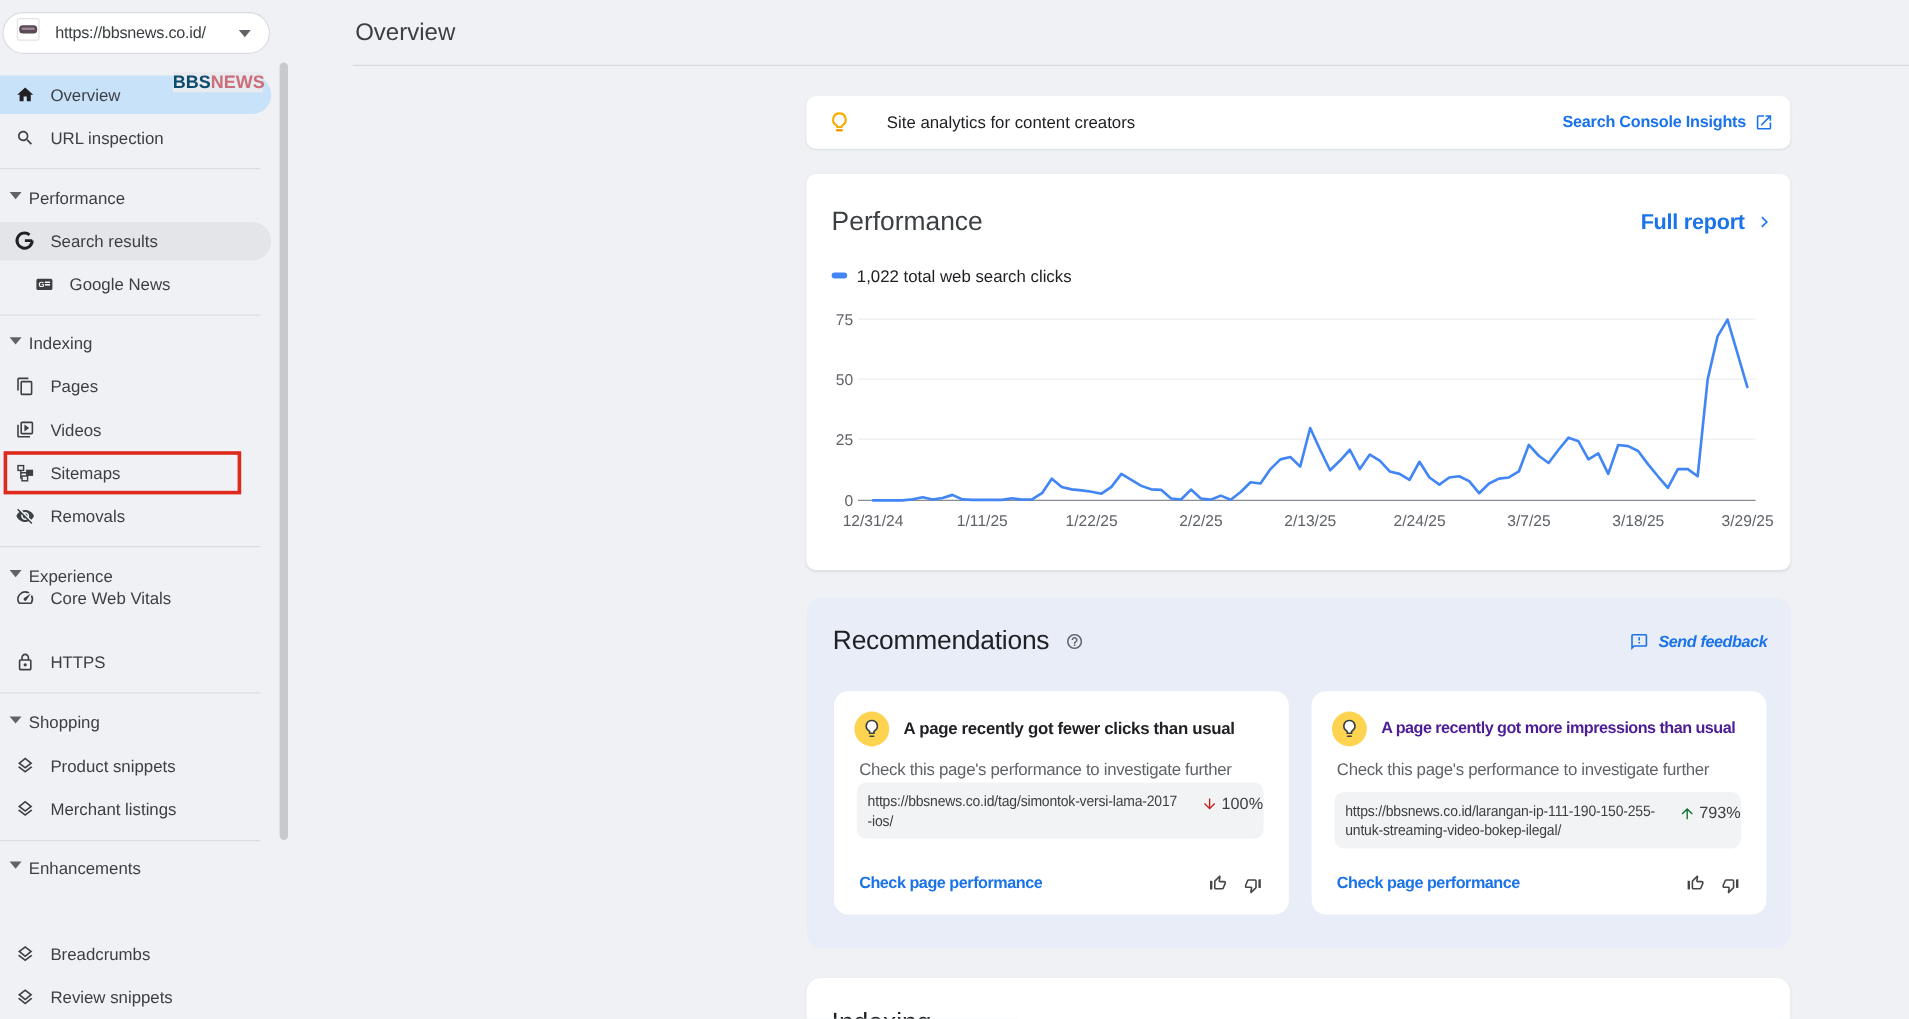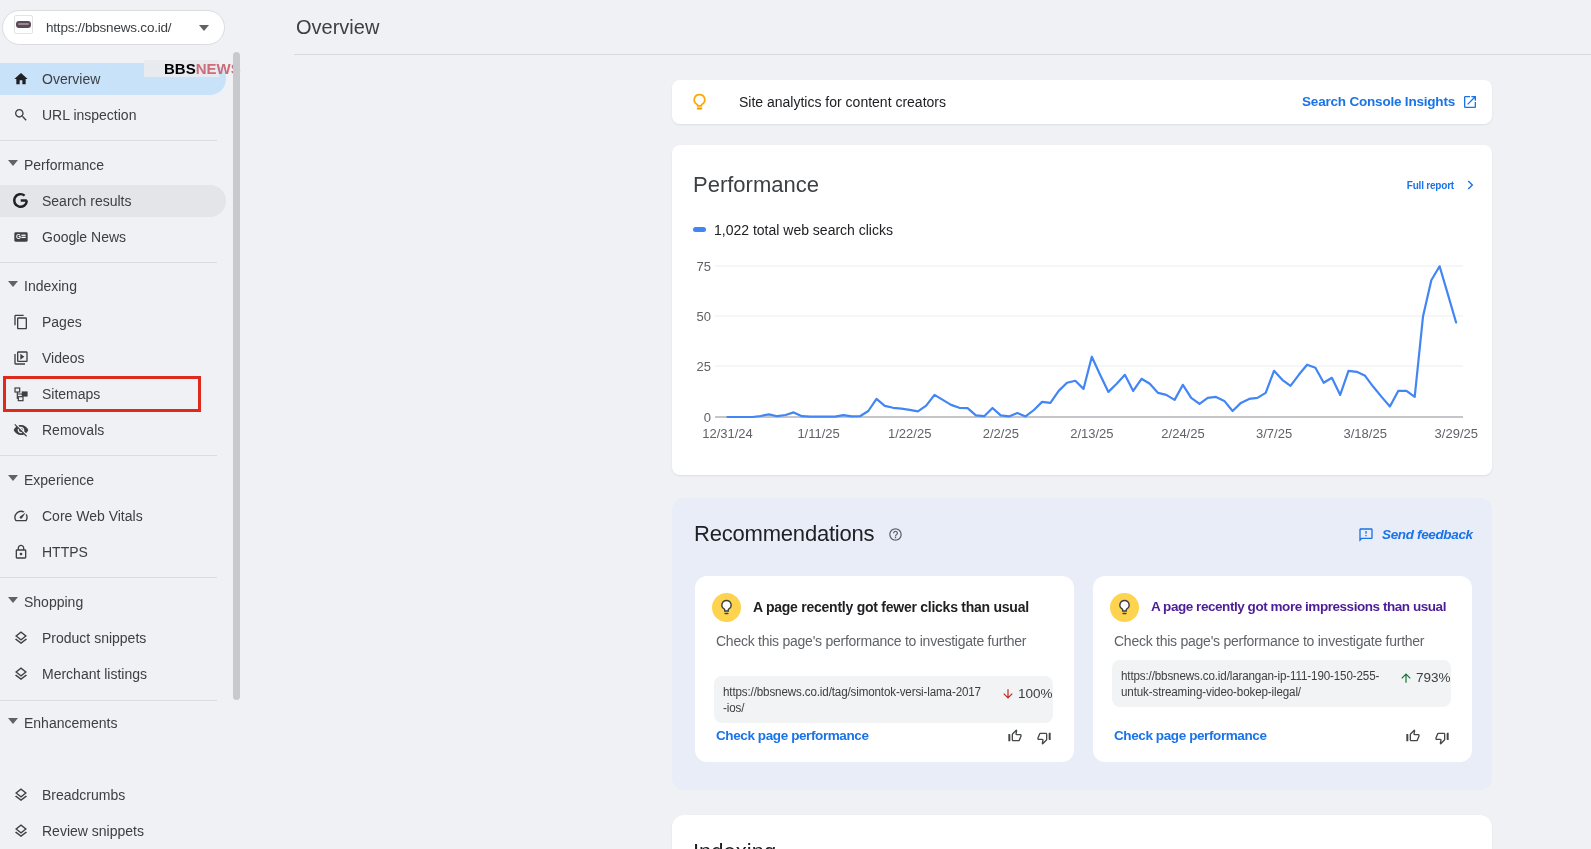--- a/index.html
+++ b/index.html
@@ -52,21 +52,21 @@
 
   <div class="navrow" style="top:185px;background:#e3e5e8;"></div>
   <div class="navrow" style="top:185px;">
     <svg class="navico" style="left:11px;top:6px;width:19px;height:19px;" viewBox="0 0 24 24" fill="none" stroke="#202124" stroke-width="3.1">
         <path d="M17.2 5.9A8 8 0 1 0 20 12"></path>
         <path d="M12.3 12H20"></path>
       </svg>
     <div class="navtxt">Search results</div>
   </div>
 
-  <div class="navrow" style="top:221px;">
+  <div class="navrow" style="top:221px;margin-left:16px;">
     <svg class="navico" viewBox="0 0 24 24">
         <rect x="2" y="5" width="20" height="14" rx="2" fill="#3c4043"></rect>
         <text x="4.6" y="15.6" font-size="9.5" font-weight="bold" fill="#fff" font-family="Liberation Sans">G</text>
         <rect x="12.6" y="8.4" width="6.4" height="1.9" fill="#fff"></rect>
         <rect x="12.6" y="11.6" width="6.4" height="1.9" fill="#fff"></rect>
       </svg>
     <div class="navtxt">Google News</div>
   </div>
 
   <div class="sdiv" style="top:262px;"></div>
@@ -103,21 +103,21 @@
         <path d="M12 7c2.76 0 5 2.24 5 5 0 .65-.13 1.26-.36 1.83l2.92 2.92c1.51-1.26 2.7-2.89 3.43-4.75-1.73-4.39-6-7.5-11-7.5-1.4 0-2.74.25-3.98.7l2.16 2.16C10.74 7.13 11.35 7 12 7zM2 4.27l2.28 2.28.46.46C3.08 8.3 1.78 10.02 1 12c1.73 4.39 6 7.5 11 7.5 1.55 0 3.03-.3 4.38-.84l.42.42L19.73 22 21 20.73 3.27 3 2 4.27zM7.53 9.8l1.55 1.55c-.05.21-.08.43-.08.65 0 1.66 1.34 3 3 3 .22 0 .44-.03.65-.08l1.55 1.55c-.67.33-1.41.53-2.2.53-2.76 0-5-2.24-5-5 0-.79.2-1.53.53-2.2zm4.31-.78 3.15 3.15.02-.16c0-1.66-1.34-3-3-3l-.17.01z"></path>
       </svg>
     <div class="navtxt">Removals</div>
   </div>
 
   <div class="sdiv" style="top:455px;"></div>
 
   <div class="tri" style="top:475px;"></div>
   <div class="navhdr" style="top:470px;line-height:20px;">Experience</div>
 
-  <div class="navrow" style="top:500px;">
+  <div class="navrow" style="top:482px;">
     <svg class="navico" viewBox="0 0 24 24" fill="#3c4043">
         <path d="M20.38 8.57l-1.23 1.85a8 8 0 0 1-.22 7.58H5.07A8 8 0 0 1 15.58 6.85l1.85-1.23A10 10 0 0 0 3.35 19a2 2 0 0 0 1.72 1h13.85a2 2 0 0 0 1.74-1 10 10 0 0 0-.27-10.44zm-9.79 6.84a2 2 0 0 0 2.83 0l5.66-8.49-8.49 5.66a2 2 0 0 0 0 2.83z"></path>
       </svg>
     <div class="navtxt">Core Web Vitals</div>
   </div>
 
   <div class="navrow" style="top:536px;">
     <svg class="navico" viewBox="0 0 24 24" fill="#3c4043">
         <path d="M18 8h-1V6c0-2.76-2.24-5-5-5S7 3.24 7 6v2H6c-1.1 0-2 .9-2 2v10c0 1.1.9 2 2 2h12c1.1 0 2-.9 2-2V10c0-1.1-.9-2-2-2zM9 6c0-1.66 1.34-3 3-3s3 1.34 3 3v2H9V6zm9 14H6V10h12v10zm-6-3c1.1 0 2-.9 2-2s-.9-2-2-2-2 .9-2 2 .9 2 2 2z"></path>
       </svg>
@@ -158,21 +158,21 @@
 
   <div class="navrow" style="top:815px;">
     <svg class="navico" viewBox="0 0 24 24" fill="#3c4043">
         <path d="M11.99 18.54l-7.37-5.73L3 14.07l9 7 9-7-1.63-1.27-7.38 5.74zM12 16l7.36-5.73L21 9l-9-7-9 7 1.63 1.27L12 16zm0-11.47L17.74 9 12 13.47 6.26 9 12 4.53z"></path>
       </svg>
     <div class="navtxt">Review snippets</div>
   </div>
 
   <div class="abs" style="left:3px;top:376px;width:192px;height:30px;border:3px solid #e0291d;"></div>
 
-  <div class="abs" style="left:144px;top:60px;width:75px;height:17px;background:rgba(233,234,238,.92);font-size:15px;font-weight:bold;line-height:17px;letter-spacing:0;text-align:center;"><span style="color:#000000;padding-left:20px;">BBS</span><span style="color:#cb6e79;">NEWS</span></div>
+  <div class="abs" style="left:144px;top:60px;width:75px;height:17px;background:rgba(233,234,238,.92);font-size:15px;font-weight:bold;line-height:17px;letter-spacing:0;text-align:center;"><span style="color:#0c4a6e;">BBS</span><span style="color:#cb6e79;">NEWS</span></div>
 
   <div class="abs" style="left:233px;top:52px;width:7px;height:648px;background:#c7c9cd;border-radius:4px;"></div>
 </div>
 
 <div class="abs" style="left:296px;top:16px;font-size:20px;color:#3c4043;">Overview</div>
 <div class="abs" style="left:294px;top:54px;width:1297px;height:1px;background:#d5d8dc;"></div>
 
 <div class="card" style="left:672px;top:80px;width:820px;height:44px;">
   <svg class="abs" style="left:17px;top:11px;width:21px;height:21px;" viewBox="0 0 24 24" fill="none" stroke="#f9ab00" stroke-width="2">
       <path d="M12 4a6 6 0 0 0-3.1 11.14c.55.34 1.1.96 1.1 1.61V17h4v-.25c0-.65.55-1.27 1.1-1.61A6 6 0 0 0 12 4z"></path>
@@ -180,21 +180,21 @@
     </svg>
   <div class="abs" style="left:51px;top:0;line-height:44px;font-size:14px;color:#202124;margin-left:16px;">Site analytics for content creators</div>
   <div class="abs" style="right:37px;top:0;line-height:44px;font-size:13.5px;font-weight:bold;letter-spacing:-.2px;color:#1a73e8;">Search Console Insights</div>
   <svg class="abs" style="right:14px;top:14px;width:16px;height:16px;" viewBox="0 0 24 24" fill="#1a73e8">
       <path d="M19 19H5V5h7V3H5a2 2 0 0 0-2 2v14a2 2 0 0 0 2 2h14c1.1 0 2-.9 2-2v-7h-2v7zM14 3v2h3.59l-9.83 9.83 1.41 1.41L19 6.41V10h2V3h-7z"></path>
     </svg>
 </div>
 
 <div class="card" style="left:672px;top:145px;width:820px;height:330px;">
   <div class="abs" style="left:21px;top:27px;font-size:22px;color:#3c4043;">Performance</div>
-  <div class="abs" style="right:38px;top:0;line-height:81px;font-size:10px;font-weight:bold;letter-spacing:-.2px;color:#1a73e8;">Full report</div>
+  <div class="abs" style="right:38px;top:0;line-height:81px;font-size:18px;font-weight:bold;letter-spacing:-.2px;color:#1a73e8;">Full report</div>
   <svg class="abs" style="right:15px;top:33px;width:14px;height:14px;" viewBox="0 0 24 24" fill="none" stroke="#1a73e8" stroke-width="2.4">
       <path d="M9 5l7 7-7 7"></path>
     </svg>
   <div class="abs" style="left:21px;top:82px;width:13px;height:5px;border-radius:2.5px;background:#4285f4;"></div>
   <div class="abs" style="left:42px;top:77px;font-size:14px;color:#202124;">1,022 total web search clicks</div>
   <svg class="abs" style="left:0;top:0;width:820px;height:330px;" viewBox="0 0 820 330">
     <line x1="43" y1="121" x2="791" y2="121" stroke="#ebedef" stroke-width="1"></line>
     <line x1="43" y1="171" x2="791" y2="171" stroke="#ebedef" stroke-width="1"></line>
     <line x1="43" y1="221" x2="791" y2="221" stroke="#ebedef" stroke-width="1"></line>
     <line x1="43" y1="272" x2="791" y2="272" stroke="#888c92" stroke-width="1"></line>
@@ -226,21 +226,21 @@
   <div class="abs" style="left:710px;top:0;line-height:73px;font-size:13.5px;font-weight:bold;letter-spacing:-.35px;color:#1a73e8;font-style:italic;">Send feedback</div>
 
   <div class="abs" style="left:23px;top:78px;width:379px;height:186px;background:#fff;border-radius:12px;">
     <div class="abs" style="left:17px;top:17px;width:29px;height:29px;border-radius:50%;background:#fdd34f;"></div>
     <svg class="abs" style="left:23px;top:22px;width:17px;height:19px;" viewBox="0 0 24 26" fill="#fff" stroke="#3c4043" stroke-width="2">
         <path d="M12 3a6.5 6.5 0 0 0-3.4 12.04c.55.34.9.93.9 1.58V18h5v-1.38c0-.65.35-1.24.9-1.58A6.5 6.5 0 0 0 12 3z"></path>
         <path d="M10 21.5h4" stroke-linecap="round"></path>
       </svg>
     <div class="abs" style="left:58px;top:23px;font-size:14px;font-weight:bold;color:#202124;letter-spacing:-.25px;">A page recently got fewer clicks than usual</div>
     <div class="abs" style="left:21px;top:57px;font-size:14px;color:#5f6368;letter-spacing:-.25px;">Check this page's performance to investigate further</div>
-    <div class="abs" style="left:19px;top:100px;width:339px;height:47px;background:#f1f3f4;border-radius:8px;">
+    <div class="abs" style="left:19px;top:76px;width:339px;height:47px;background:#f1f3f4;border-radius:8px;">
       <div class="abs" style="left:9px;top:8px;font-size:12.5px;color:#3c4043;line-height:16px;letter-spacing:-.15px;white-space:nowrap;transform:scaleX(.93);transform-origin:0 0;">https://bbsnews.co.id/tag/simontok-versi-lama-2017<br>-ios/</div>
       <svg class="abs" style="left:287px;top:11px;width:14px;height:14px;" viewBox="0 0 24 24" fill="#c5221f">
           <path d="M11 4v12.17l-5.59-5.58L4 12l8 8 8-8-1.41-1.41L13 16.17V4h-2z"></path>
         </svg>
       <div class="abs" style="left:304px;top:10px;font-size:13.5px;color:#3c4043;">100%</div>
     </div>
     <div class="abs" style="left:21px;top:152px;font-size:13.5px;font-weight:bold;color:#1a73e8;letter-spacing:-.4px;">Check page performance</div>
     <svg class="abs" style="left:312px;top:152px;width:16px;height:16px;" viewBox="0 0 24 24" fill="#444746">
         <path d="M13.11 5.72l-.57 2.89c-.12.59.04 1.2.42 1.66.38.46.94.73 1.54.73H20v1.08L17.43 18H9.34c-.18 0-.34-.16-.34-.34V9.82l4.11-4.1M14 2 7.59 8.41C7.21 8.79 7 9.3 7 9.83v7.83C7 18.95 8.05 20 9.34 20h8.1c.71 0 1.36-.37 1.72-.97l2.67-6.15c.11-.25.17-.52.17-.8V11c0-1.1-.9-2-2-2h-5.5l.92-4.65c.05-.22.02-.46-.08-.66-.23-.45-.52-.86-.88-1.22L14 2zM4 9H2v11h2c.55 0 1-.45 1-1v-9c0-.55-.45-1-1-1z"></path>
       </svg>

